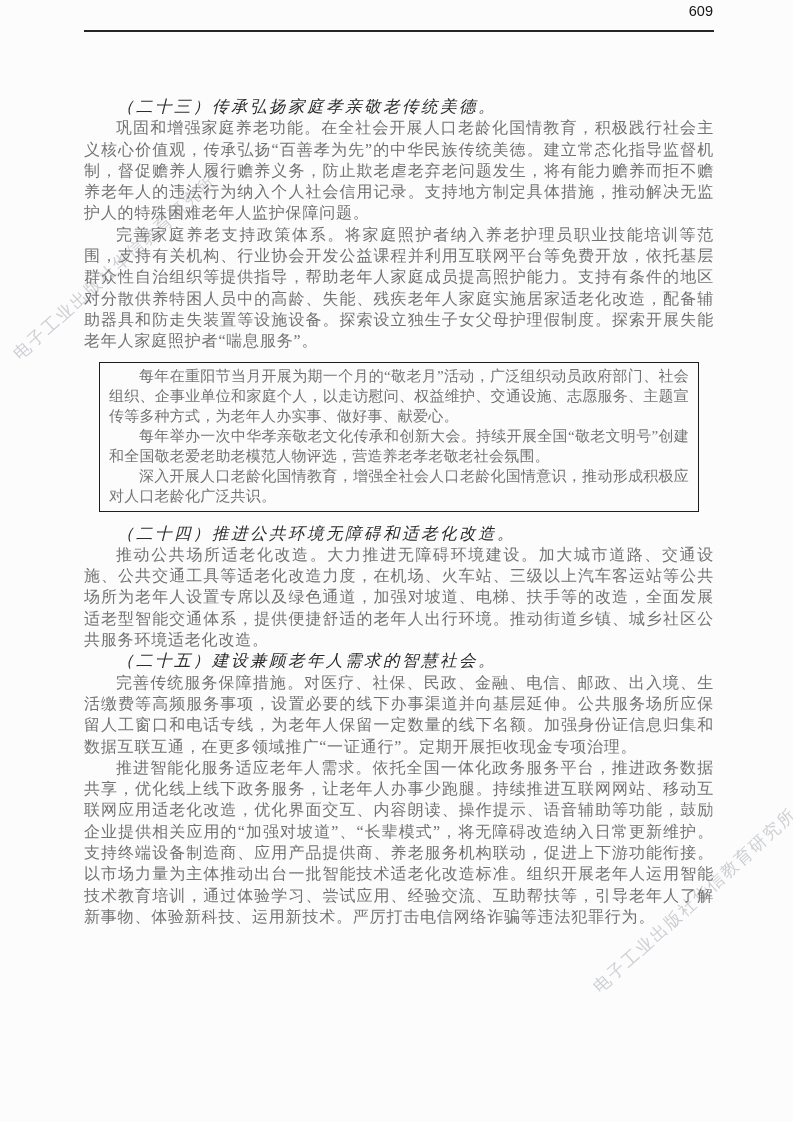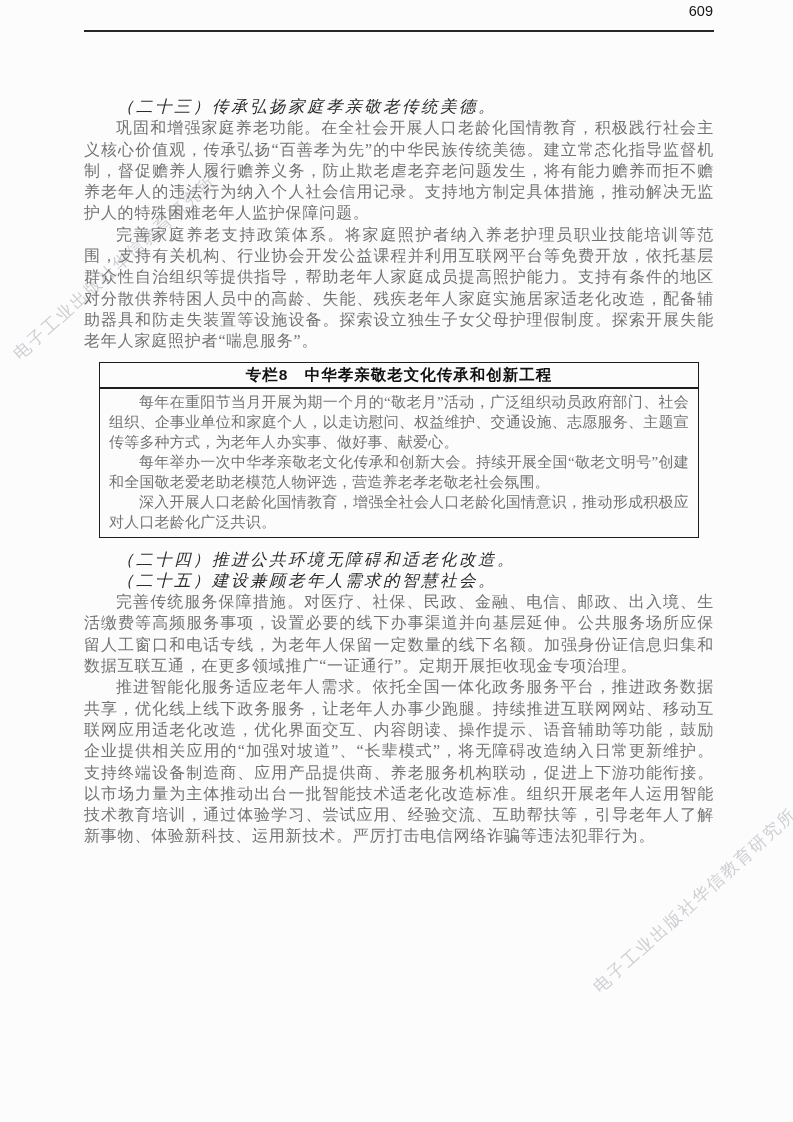--- a/index.html
+++ b/index.html
@@ -85,31 +85,31 @@
 
   <div class="body-col">
 
     <div class="kai-heading">（二十三）传承弘扬家庭孝亲敬老传统美德。</div>
 
     <p class="para">巩固和增强家庭养老功能。在全社会开展人口老龄化国情教育，积极践行社会主义核心价值观，传承弘扬“百善孝为先”的中华民族传统美德。建立常态化指导监督机制，督促赡养人履行赡养义务，防止欺老虐老弃老问题发生，将有能力赡养而拒不赡养老年人的违法行为纳入个人社会信用记录。支持地方制定具体措施，推动解决无监护人的特殊困难老年人监护保障问题。</p>
 
     <p class="para">完善家庭养老支持政策体系。将家庭照护者纳入养老护理员职业技能培训等范围，支持有关机构、行业协会开发公益课程并利用互联网平台等免费开放，依托基层群众性自治组织等提供指导，帮助老年人家庭成员提高照护能力。支持有条件的地区对分散供养特困人员中的高龄、失能、残疾老年人家庭实施居家适老化改造，配备辅助器具和防走失装置等设施设备。探索设立独生子女父母护理假制度。探索开展失能老年人家庭照护者“喘息服务”。</p>
 
     <div class="feature-box">
-      <div class="feature-box-title">专栏8　中华孝亲敬老文化传承和创新工程</div>
       <div class="feature-box-body">
         <p class="para">每年在重阳节当月开展为期一个月的“敬老月”活动，广泛组织动员政府部门、社会组织、企事业单位和家庭个人，以走访慰问、权益维护、交通设施、志愿服务、主题宣传等多种方式，为老年人办实事、做好事、献爱心。</p>
         <p class="para">每年举办一次中华孝亲敬老文化传承和创新大会。持续开展全国“敬老文明号”创建和全国敬老爱老助老模范人物评选，营造养老孝老敬老社会氛围。</p>
         <p class="para">深入开展人口老龄化国情教育，增强全社会人口老龄化国情意识，推动形成积极应对人口老龄化广泛共识。</p>
       </div>
     </div>
 
     <div class="kai-heading">（二十四）推进公共环境无障碍和适老化改造。</div>
 
 
+    <p class="para">推动公共场所适老化改造。大力推进无障碍环境建设。加大城市道路、交通设施、公共交通工具等适老化改造力度，在机场、火车站、三级以上汽车客运站等公共场所为老年人设置专席以及绿色通道，加强对坡道、电梯、扶手等的改造，全面发展适老型智能交通体系，提供便捷舒适的老年人出行环境。推动街道乡镇、城乡社区公共服务环境适老化改造。</p>
 
     <div class="kai-heading">（二十五）建设兼顾老年人需求的智慧社会。</div>
 
     <p class="para">完善传统服务保障措施。对医疗、社保、民政、金融、电信、邮政、出入境、生活缴费等高频服务事项，设置必要的线下办事渠道并向基层延伸。公共服务场所应保留人工窗口和电话专线，为老年人保留一定数量的线下名额。加强身份证信息归集和数据互联互通，在更多领域推广“一证通行”。定期开展拒收现金专项治理。</p>
 
     <p class="para">推进智能化服务适应老年人需求。依托全国一体化政务服务平台，推进政务数据共享，优化线上线下政务服务，让老年人办事少跑腿。持续推进互联网网站、移动互联网应用适老化改造，优化界面交互、内容朗读、操作提示、语音辅助等功能，鼓励企业提供相关应用的“加强对坡道”、“长辈模式”，将无障碍改造纳入日常更新维护。支持终端设备制造商、应用产品提供商、养老服务机构联动，促进上下游功能衔接。以市场力量为主体推动出台一批智能技术适老化改造标准。组织开展老年人运用智能技术教育培训，通过体验学习、尝试应用、经验交流、互助帮扶等，引导老年人了解新事物、体验新科技、运用新技术。严厉打击电信网络诈骗等违法犯罪行为。</p>
 
   </div>
 </div>
 

